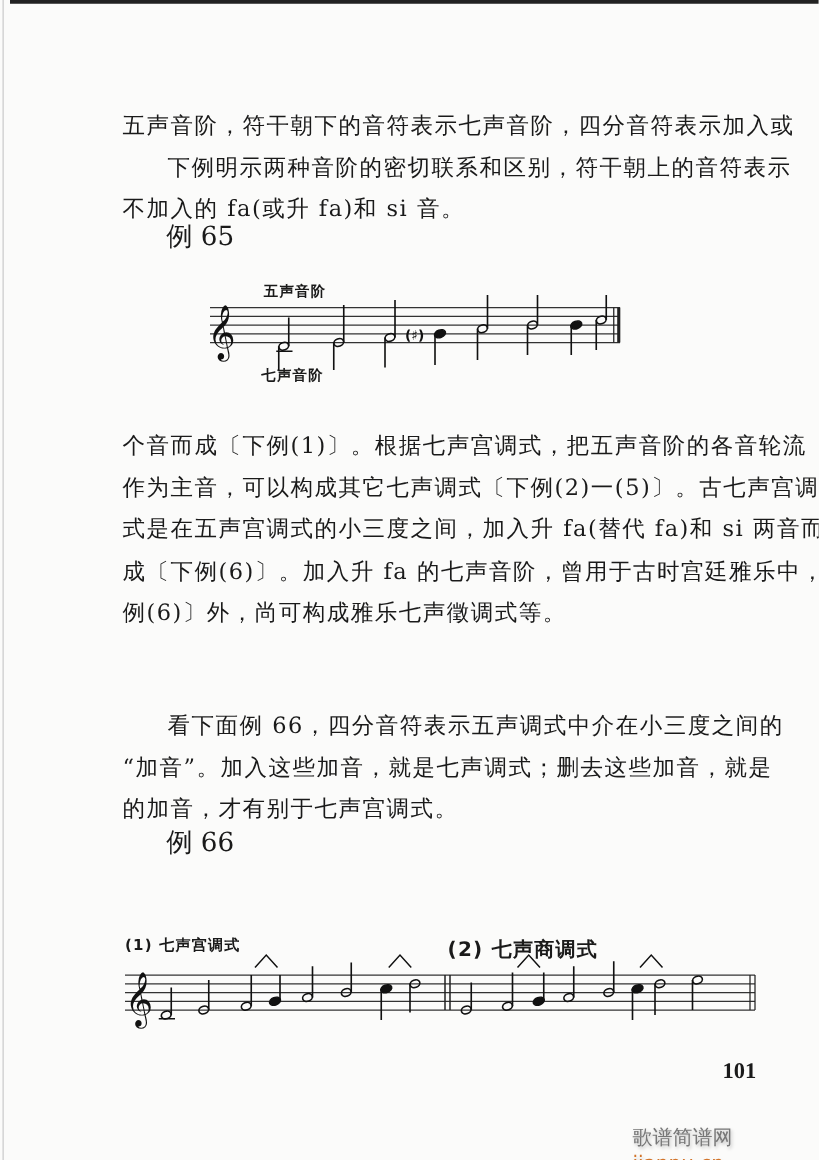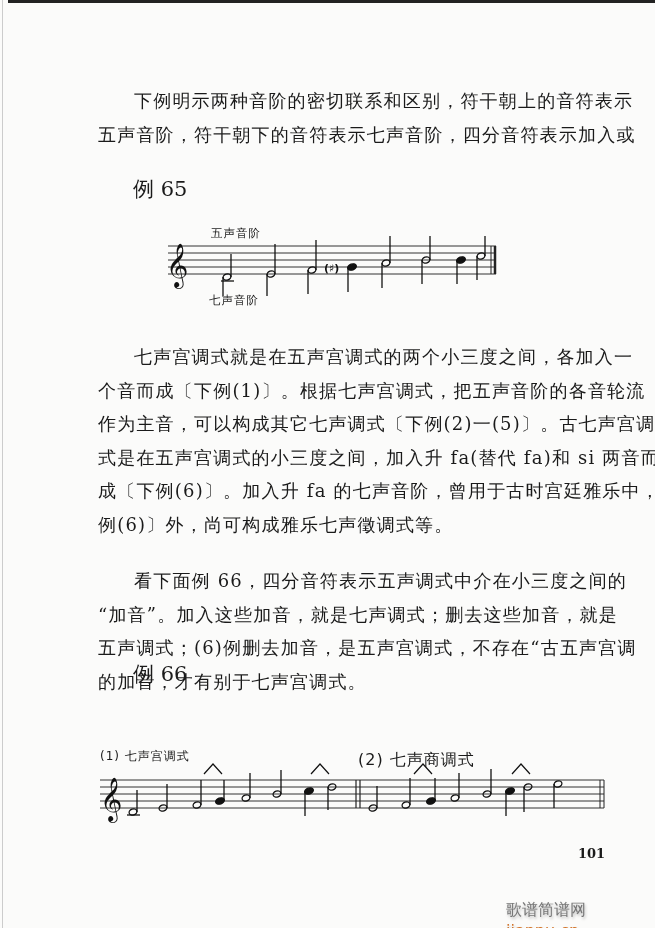--- a/index.html
+++ b/index.html
@@ -13,34 +13,35 @@
     .left-edge { position: absolute; left: 2px; top: 0; width: 1px; height: 928px; background: #ccc; }
     .para {
       position: absolute; left: 98px; width: 508px;
       font-size: 18px; line-height: 33.5px; letter-spacing: 1.2px;
       text-align: justify; margin: 0;
     }
     .para .line { display: block; white-space: nowrap; }
     .indent { padding-left: 36px; }
     .ex-label { position: absolute; font-size: 21px; }
     .staff-svg { position: absolute; }
-    .music-label { font-family: "DejaVu Sans", sans-serif; font-weight: normal; font-size: 11.5px; position: absolute; letter-spacing: 1px; }
-    .page-num { position: absolute; left: 578px; top: 846px; font-size: 13px; font-weight: bold; }
+    .music-label { font-family: "DejaVu Sans", sans-serif; font-weight: bold; font-size: 11.5px; position: absolute; letter-spacing: 1px; }
+    .page-num { position: absolute; left: 578px; top: 846px; font-size: 18px; font-weight: bold; font-family: Liberation Serif, serif; }
     .watermark { position: absolute; left: 506px; top: 900px; font-size: 16px; color: #777; font-family: "DejaVu Sans", sans-serif; text-shadow: 1px 2px 3px #bbb; }
     .watermark .wm-url { color: #d2742a; }
   </style>
 </head>
 <body>
 
 <div class="top-rule"></div>
 <div class="left-edge"></div>
 
 <p class="para" style="top:84px;">
+  <span class="line">五声音阶，符干朝下的音符表示七声音阶，四分音符表示加入或</span>
   <span class="line indent">下例明示两种音阶的密切联系和区别，符干朝上的音符表示</span>
-  <span class="line">五声音阶，符干朝下的音符表示七声音阶，四分音符表示加入或</span>
+  <span class="line">不加入的 fa(或升 fa)和 si 音。</span>
 </p>
 
 <div class="ex-label" style="left:133px; top:175px;">例 65</div>
 
 <div class="music-label" style="left:211px; top:226px;">五声音阶</div>
 <div class="music-label" style="left:209px; top:293px;">七声音阶</div>
 
 <svg class="staff-svg" style="left:160px; top:236px;" width="350" height="60" viewBox="0 0 350 60">
   <g stroke="#333" stroke-width="1">
     <line x1="8" y1="10" x2="336" y2="10"></line>
@@ -86,32 +87,30 @@
   <g fill="#111" stroke="#111" stroke-width="1.3">
     <ellipse cx="192" cy="31" rx="4.5" ry="3" transform="rotate(-20 192 31)"></ellipse>
     <line x1="188" y1="31" x2="188" y2="56"></line>
     <ellipse cx="301" cy="24" rx="4.5" ry="3" transform="rotate(-20 301 24)"></ellipse>
     <line x1="297" y1="24" x2="297" y2="48"></line>
   </g>
   <text x="164" y="36" font-size="11" font-family="DejaVu Sans, sans-serif" font-weight="bold" fill="#111">(♯)</text>
 </svg>
 
 <p class="para" style="top:340px;">
-  <span class="line indent">七声宫调式就是在五声宫调式的两个小三度之间，各加入一</span>
   <span class="line">个音而成〔下例(1)〕。根据七声宫调式，把五声音阶的各音轮流</span>
   <span class="line">作为主音，可以构成其它七声调式〔下例(2)一(5)〕。古七声宫调</span>
   <span class="line">式是在五声宫调式的小三度之间，加入升 fa(替代 fa)和 si 两音而</span>
   <span class="line">成〔下例(6)〕。加入升 fa 的七声音阶，曾用于古时宫廷雅乐中，</span>
   <span class="line">例(6)〕外，尚可构成雅乐七声徵调式等。</span>
 </p>
 
 <p class="para" style="top:543px;margin-top:21px;">
   <span class="line indent">看下面例 66，四分音符表示五声调式中介在小三度之间的</span>
   <span class="line">“加音”。加入这些加音，就是七声调式；删去这些加音，就是</span>
-  <span class="line">五声调式；(6)例删去加音，是五声宫调式，不存在“古五声宫调</span>
   <span class="line">的加音，才有别于七声宫调式。</span>
 </p>
 
 <div class="ex-label" style="left:133px; top:660px;">例 66</div>
 
 <div class="music-label" style="left:100px; top:748px; font-size:12px;">(1) 七声宫调式</div>
 <div class="music-label" style="left:358px; top:750px; font-size:16px;">(2) 七声商调式</div>
 
 <svg class="staff-svg" style="left:92px; top:760px;" width="520" height="70" viewBox="0 0 520 70">
   <g stroke="#333" stroke-width="1">

